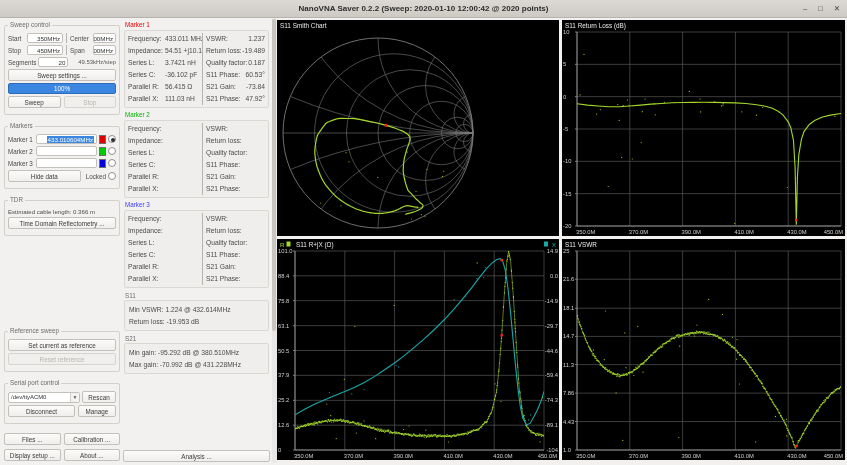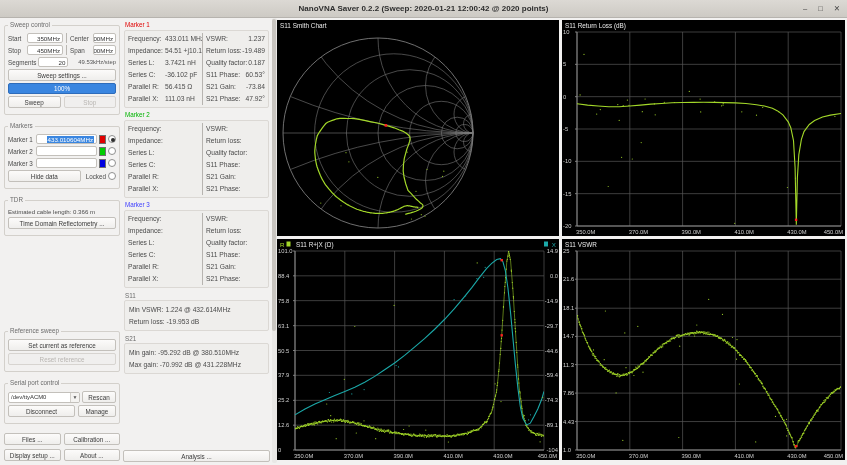--- a/index.html
+++ b/index.html
@@ -66,21 +66,21 @@
   .charts{position:absolute;left:277px;top:20px;width:568px;height:440px;
     display:grid;grid-template-columns:282px 283px;grid-template-rows:216px 221px;gap:3px;}
   .chart{background:#000;position:relative;overflow:hidden;}
   .chart svg{display:block;}
   .chart text{font-family:"Liberation Sans",sans-serif;}
 </style>
 </head>
 <body>
 
 <div class="titlebar">
-  <div class="title">NanoVNA Saver 0.2.2 (Sweep: 2020-01-21 12:00:42 @ 2020 points)</div>
+  <div class="title">NanoVNA Saver 0.2.2 (Sweep: 2020-01-10 12:00:42 @ 2020 points)</div>
   <div class="winbtns">
     <span class="winbtn">–</span>
     <span class="winbtn">□</span>
     <span class="winbtn">✕</span>
   </div>
 </div>
 
 <div class="leftcol">
 
   <div class="group">

